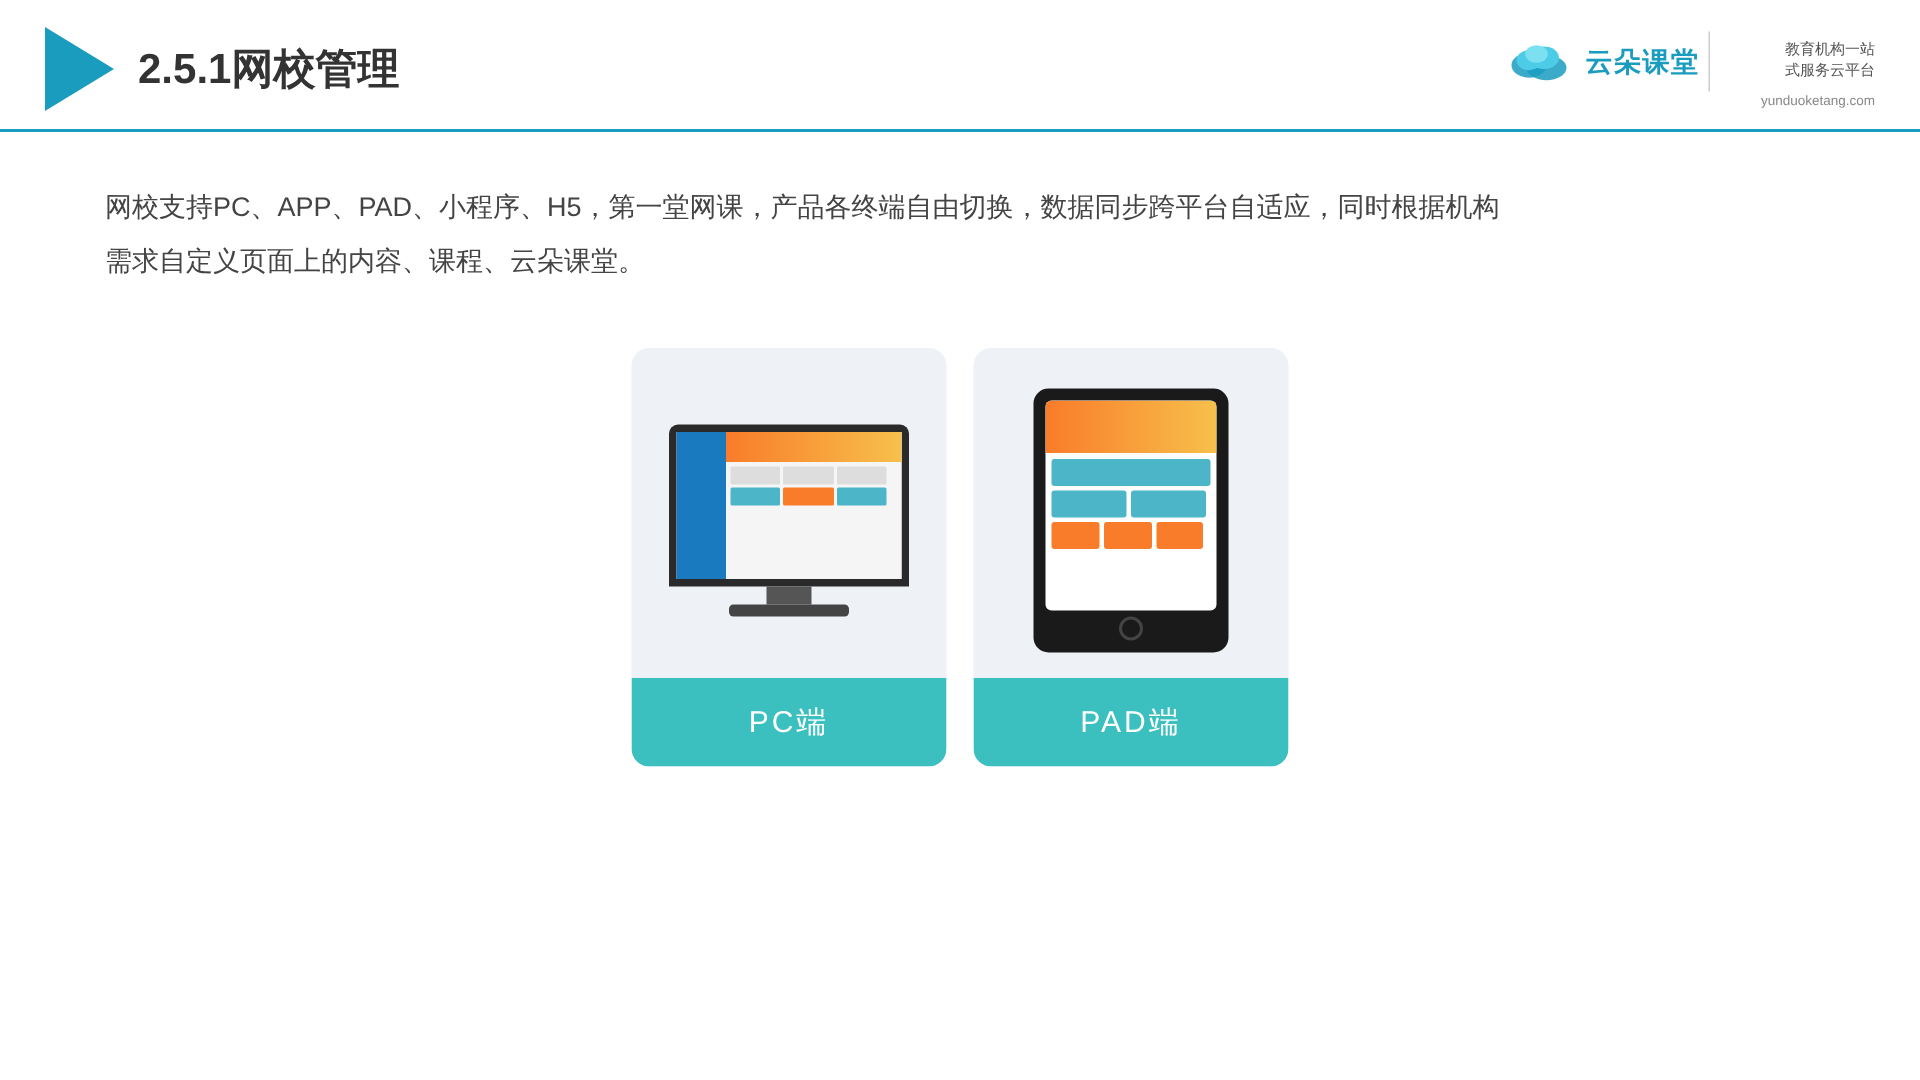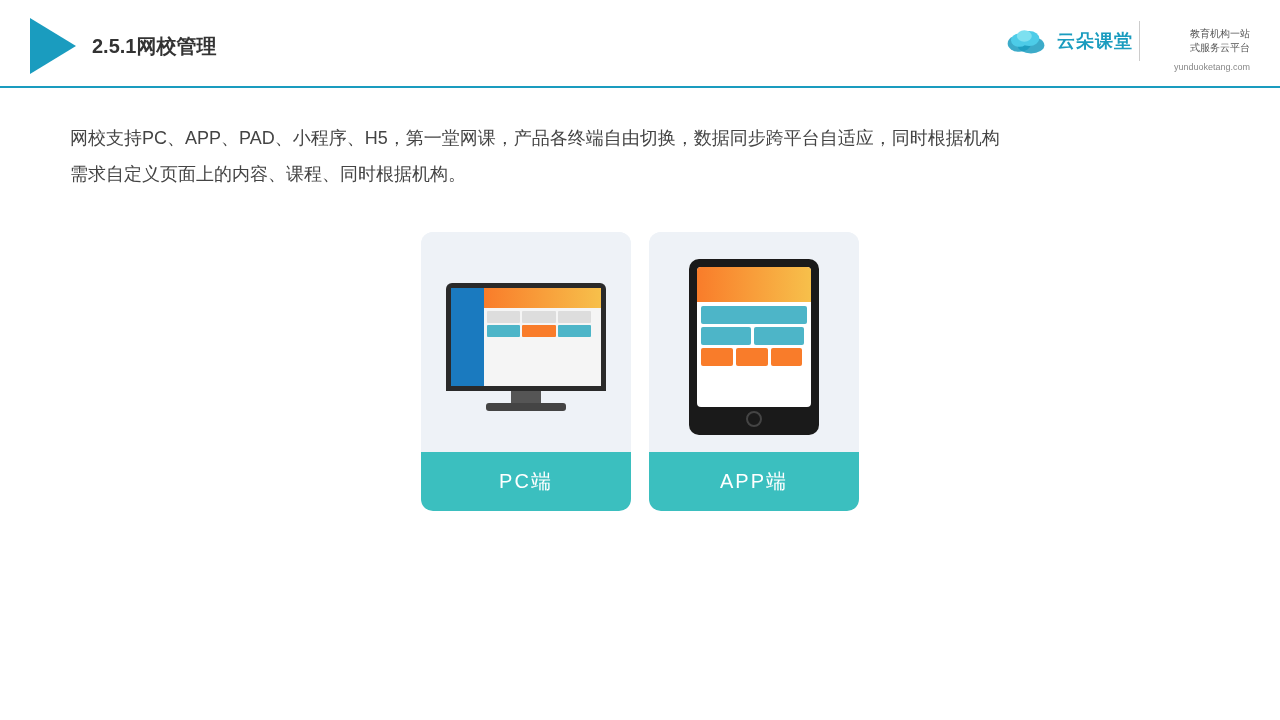--- a/index.html
+++ b/index.html
@@ -29,21 +29,21 @@
 
     .logo-triangle {
       width: 0;
       height: 0;
       border-style: solid;
       border-width: 28px 0 28px 46px;
       border-color: transparent transparent transparent #1a9cbf;
     }
 
     .page-title {
-      font-size: 20px;
+      font-size: 28px;
       font-weight: 600;
       color: #333;
     }
 
     .cloud-icon-svg {
       width: 50px;
       height: 32px;
     }
 
     .brand-text-cn {
@@ -390,21 +390,21 @@
       <span class="brand-text-cn">云朵课堂</span>
       <div class="divider-right"></div>
       <span class="brand-tagline">教育机构一站<br>式服务云平台</span>
     </div>
     <span class="brand-url-text">yunduoketang.com</span>
   </div>
 </div>
 
 <div class="description">
   <span>网校支持PC、APP、PAD、小程序、H5，第一堂网课，产品各终端自由切换，数据同步跨平台自适应，同时根据机构</span><br>
-  <span>需求自定义页面上的内容、课程、同时根据机构。</span>
+  <span>需求自定义页面上的内容、课程、云朵课堂。</span>
 </div>
 
 <div class="cards-container">
 
   <div class="card">
     <div class="card-image-area">
       <div class="pc-mock">
         <div class="monitor-frame">
           <div class="monitor-screen-inner">
             <div class="monitor-sidebar"></div>
@@ -439,18 +439,18 @@
             <div class="pad-block pad-block-half"></div>
             <div class="pad-block pad-block-half"></div>
             <div class="pad-block pad-block-third"></div>
             <div class="pad-block pad-block-third"></div>
             <div class="pad-block pad-block-third"></div>
           </div>
         </div>
         <div class="pad-home"></div>
       </div>
     </div>
-    <div class="card-label">APP端</div>
+    <div class="card-label">PAD端</div>
   </div>
 
 
 
 </div>
 
 </body></html>

